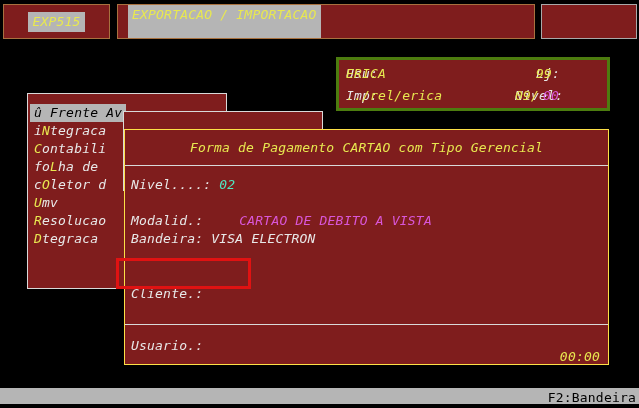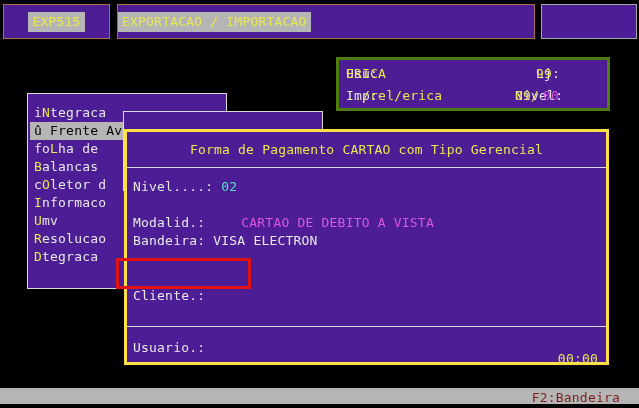--- a/index.html
+++ b/index.html
@@ -7,67 +7,67 @@
     position:relative; width:639px; height:408px; background:#000; overflow:hidden;
     font-family:"DejaVu Sans Mono", monospace; font-size:13px; line-height:18px;
     letter-spacing:0.2px; color:#e8e8e8;
   }
   .c-white   { color:#e8e8e8; }
   .c-yellow  { color:#e8e850; }
   .c-magenta { color:#d957d9;margin-left:28px; }
   .c-cyan    { color:#4fe8c4;margin-top:36px; }
   .c-black   { color:#000000; }
 
-  .box { position:absolute; box-sizing:border-box; background:#4c1d95; }
+  .box { position:absolute; box-sizing:border-box; background:#7f1d1d;font-style:italic; }
 
   
   .prog-box  { left:3px;   top:4px; width:107px; height:35px; border:1px solid #a8713f;
                display:flex; align-items:center; justify-content:center; }
   .title-box { left:117px; top:4px; width:418px; height:35px; border:1px solid #a8713f;
-               display:flex; align-items:center; }
+               display:flex; padding-left:10px; }
   .corner-box{ left:541px; top:4px; width:96px;  height:35px; border:1px solid #a9a9a9; }
   .hl-chip   { background:#b5b5b5; color:#e8e850; padding:1px 4px; }
 
   
   .info-box { left:336px; top:57px; width:274px; height:54px; border:3px solid #4d7c0f; }
   .info-box span { position:absolute; white-space:pre; }
 
   
   .menu-box { left:27px; top:93px; width:200px; height:196px; border:1px solid #d9d9d9; z-index:1; }
   .menu-list { position:absolute; left:2px; top:10px; width:96px; }
   .menu-item { height:18px; line-height:18px; padding-left:4px; white-space:pre; cursor:default; }
   .menu-item.selected { background:#b5b5b5; }
   .menu-item.selected span { color:#000; }
 
   
   .submenu-box { left:123px; top:111px; width:200px; height:80px; border:1px solid #d9d9d9; z-index:2; }
 
   
-  .dialog { left:124px; top:129px; width:485px; height:236px; border:3px solid #fde047; z-index:3; }
+  .dialog { left:124px; top:129px; width:485px; height:236px; border:1px solid #fde047; z-index:3; }
   .dialog .row { position:absolute; left:6px; white-space:pre; }
   .dlg-title { position:absolute; left:0; right:0; top:9px; text-align:center; }
   .divider { position:absolute; left:0; right:0; height:0; border-top:1px solid #d9d9d9; }
   .div1 { top:35px; } .div2 { top:194px; }
   .r-loja    { top:46px; }  .r-produto { top:64px; }
   .r-modalid { top:82px; }  .r-bandeira{ top:100px; }
   .r-tipo    { top:133px; } .r-cliente { top:155px; }
   .r-usuario { top:207px; }
   .clock { position:absolute; right:8px; top:218px; }
 
   .cursor-block { display:inline-block; width:9px; height:14px; background:#1fd41f;
                   border-bottom:3px solid #9ce33c; vertical-align:-3px; margin-right:1px; }
 
   
   .red-rect { position:absolute; left:116px; top:258px; width:135px; height:31px;
               border:3px solid #e01212; box-sizing:border-box; z-index:10; background:transparent; }
 
   
   .status-bar { position:absolute; left:0; top:388px; width:639px; height:16px;
-                background:#b5b5b5; color:#7f1d1d; text-align:right; line-height:20px;
-                padding-right:19px; box-sizing:border-box; z-index:5; }
+                background:#b5b5b5; color:#000000; text-align:right; line-height:20px;
+                padding-right:3px; box-sizing:border-box; z-index:5; }
 </style>
 </head>
 <body>
 
 <div class="screen">
 
   <div class="box prog-box">
     <span class="hl-chip">EXP515</span>
   </div>
   <div class="box title-box">
@@ -77,26 +77,25 @@
 
   <div class="box info-box">
     <span style="left:7px; top:5px;"><span class="c-white">Usu: </span><span class="c-yellow">ERICA</span></span>
     <span style="left:197px; top:5px;"><span class="c-white">Lj: </span><span class="c-yellow">99</span></span>
     <span style="left:7px; top:27px;"><span class="c-white">Imp: </span><span class="c-yellow">../rel/erica</span></span>
     <span style="left:176px; top:27px;"><span class="c-white">Nivel: </span><span class="c-yellow">09/</span><span class="c-magenta">00</span></span>
   </div>
 
   <div class="box menu-box">
     <div class="menu-list">
+      <div class="menu-item selected"><span class="c-black">û Frente Av</span></div>
       <div class="menu-item"><span class="c-white">i</span><span class="c-yellow">N</span><span class="c-white">tegraca</span></div>
-      <div class="menu-item selected"><span class="c-black">û Frente Av</span></div>
+      <div class="menu-item"><span class="c-yellow">C</span><span class="c-white">ontabili</span></div>
       <div class="menu-item"><span class="c-white">fo</span><span class="c-yellow">L</span><span class="c-white">ha de</span></div>
-      <div class="menu-item"><span class="c-yellow">B</span><span class="c-white">alancas</span></div>
       <div class="menu-item"><span class="c-white">c</span><span class="c-yellow">O</span><span class="c-white">letor d</span></div>
-      <div class="menu-item"><span class="c-yellow">I</span><span class="c-white">nformaco</span></div>
       <div class="menu-item"><span class="c-yellow">U</span><span class="c-white">mv</span></div>
       <div class="menu-item"><span class="c-yellow">R</span><span class="c-white">esolucao</span></div>
       <div class="menu-item"><span class="c-yellow">D</span><span class="c-white">tegraca</span></div>
     </div>
   </div>
 
   <div class="box submenu-box"></div>
 
   <div class="box dialog">
     <div class="dlg-title c-yellow">Forma de Pagamento CARTAO com Tipo Gerencial</div>

